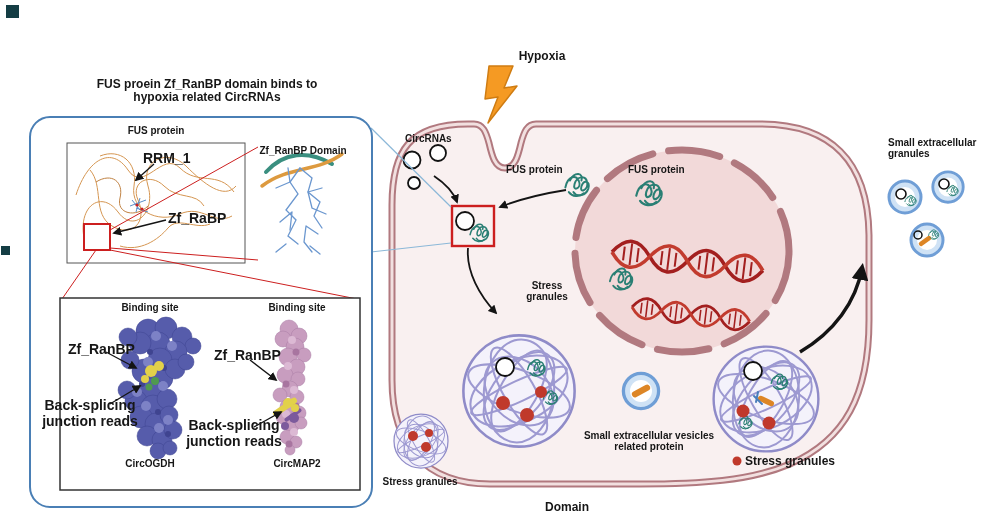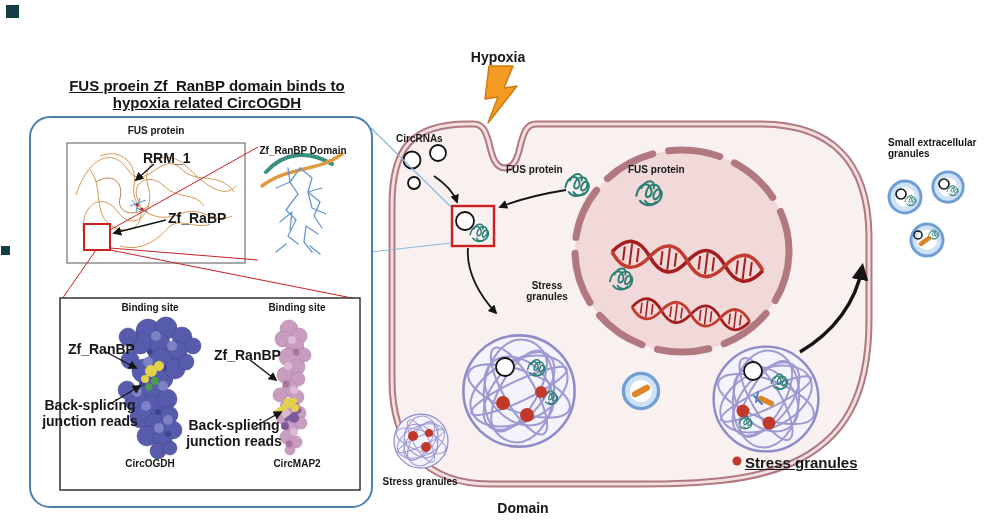--- a/index.html
+++ b/index.html
@@ -2,23 +2,23 @@
 <html><head>
 <meta charset="utf-8">
 <style>
   html,body{margin:0;padding:0;background:#fff;}
   .stage{position:relative;width:987px;height:528px;background:#ffffff;overflow:hidden;
          font-family:"Liberation Sans",sans-serif;}
   svg.scene{position:absolute;left:0;top:0;}
   .lbl{position:absolute;font-weight:bold;color:#161616;white-space:nowrap;line-height:1.12;}
   .c{transform:translateX(-50%);text-align:center;}
   .fs8{font-size:14px;}
-  .fs9{font-size:15px;text-decoration:underline;}
+  .fs9{font-size:12px;}
   .fs10{font-size:10px;}
-  .fs115{font-size:14px;}
+  .fs115{font-size:12px;margin-left:44px;}
 </style>
 </head>
 <body>
 
 <div class="stage">
 
 <svg class="scene" width="987" height="528" viewBox="0 0 987 528">
   <defs>
     <marker id="ah" viewBox="0 0 10 10" refX="8" refY="5" markerWidth="9" markerHeight="9" orient="auto" markerUnits="userSpaceOnUse">
       <path d="M0 0 L10 5 L0 10 Z" fill="#141414"></path>
@@ -311,21 +311,21 @@
       <line x1="106" y1="352" x2="136" y2="368" marker-end="url(#ah)"></line>
       <line x1="110" y1="404" x2="140" y2="386" marker-end="url(#ah)"></line>
       <line x1="250" y1="360" x2="276" y2="380" marker-end="url(#ah)"></line>
       <line x1="254" y1="427" x2="281" y2="412" marker-end="url(#ah)"></line>
     </g>
   </g>
 </svg>
 
 <div class="lbl c fs9" style="left:207px;top:78px;">
   <div>FUS proein Zf_RanBP domain binds to</div>
-  <div>hypoxia related CircOGDH</div>
+  <div>hypoxia related CircRNAs</div>
 </div>
 
 <div class="lbl c fs10" style="left:156px;top:125px;">FUS protein</div>
 <div class="lbl c fs10" style="left:303px;top:125px;margin-top:20px;">Zf_RanBP Domain</div>
 <div class="lbl fs8" style="left:143px;top:151px;">RRM_1</div>
 <div class="lbl fs8" style="left:168px;top:211px;">Zf_RaBP</div>
 
 <div class="lbl c fs10" style="left:150px;top:302px;">Binding site</div>
 <div class="lbl c fs10" style="left:297px;top:302px;">Binding site</div>
 
@@ -337,27 +337,31 @@
 <div class="lbl c fs10" style="left:150px;top:458px;">CircOGDH</div>
 
 <div class="lbl fs8" style="left:214px;top:348px;">Zf_RanBP</div>
 <div class="lbl c fs8" style="left:234px;top:418px;">
   <div>Back-splicing</div>
   <div>junction reads</div>
 </div>
 <div class="lbl c fs10" style="left:297px;top:458px;">CircMAP2</div>
 
 <div class="lbl c fs115" style="left:498px;top:50px;">Hypoxia</div>
-<div class="lbl fs10" style="left:396px;top:133px;">CircRNAs</div>
+<div class="lbl fs10" style="left:405px;top:133px;">CircRNAs</div>
 <div class="lbl fs10" style="left:506px;top:164px;">FUS protein</div>
 <div class="lbl fs10" style="left:628px;top:164px;">FUS protein</div>
 
 <div class="lbl c fs10" style="left:547px;top:280px;width:62px;white-space:normal;">Stress granules</div>
 <div class="lbl c fs10" style="left:420px;top:476px;">Stress granules</div>
 
+<div class="lbl c fs10" style="left:649px;top:430px;">
+  <div>Small extracellular vesicles</div>
+  <div>related protein</div>
+</div>
 
 <div class="lbl fs9" style="left:745px;top:455px;">Stress granules</div>
 
 <div class="lbl fs10" style="left:888px;top:137px;">
   <div>Small extracellular</div>
   <div>granules</div>
 </div>
 
 <div class="lbl c fs115" style="left:523px;top:501px;">Domain</div>
 

